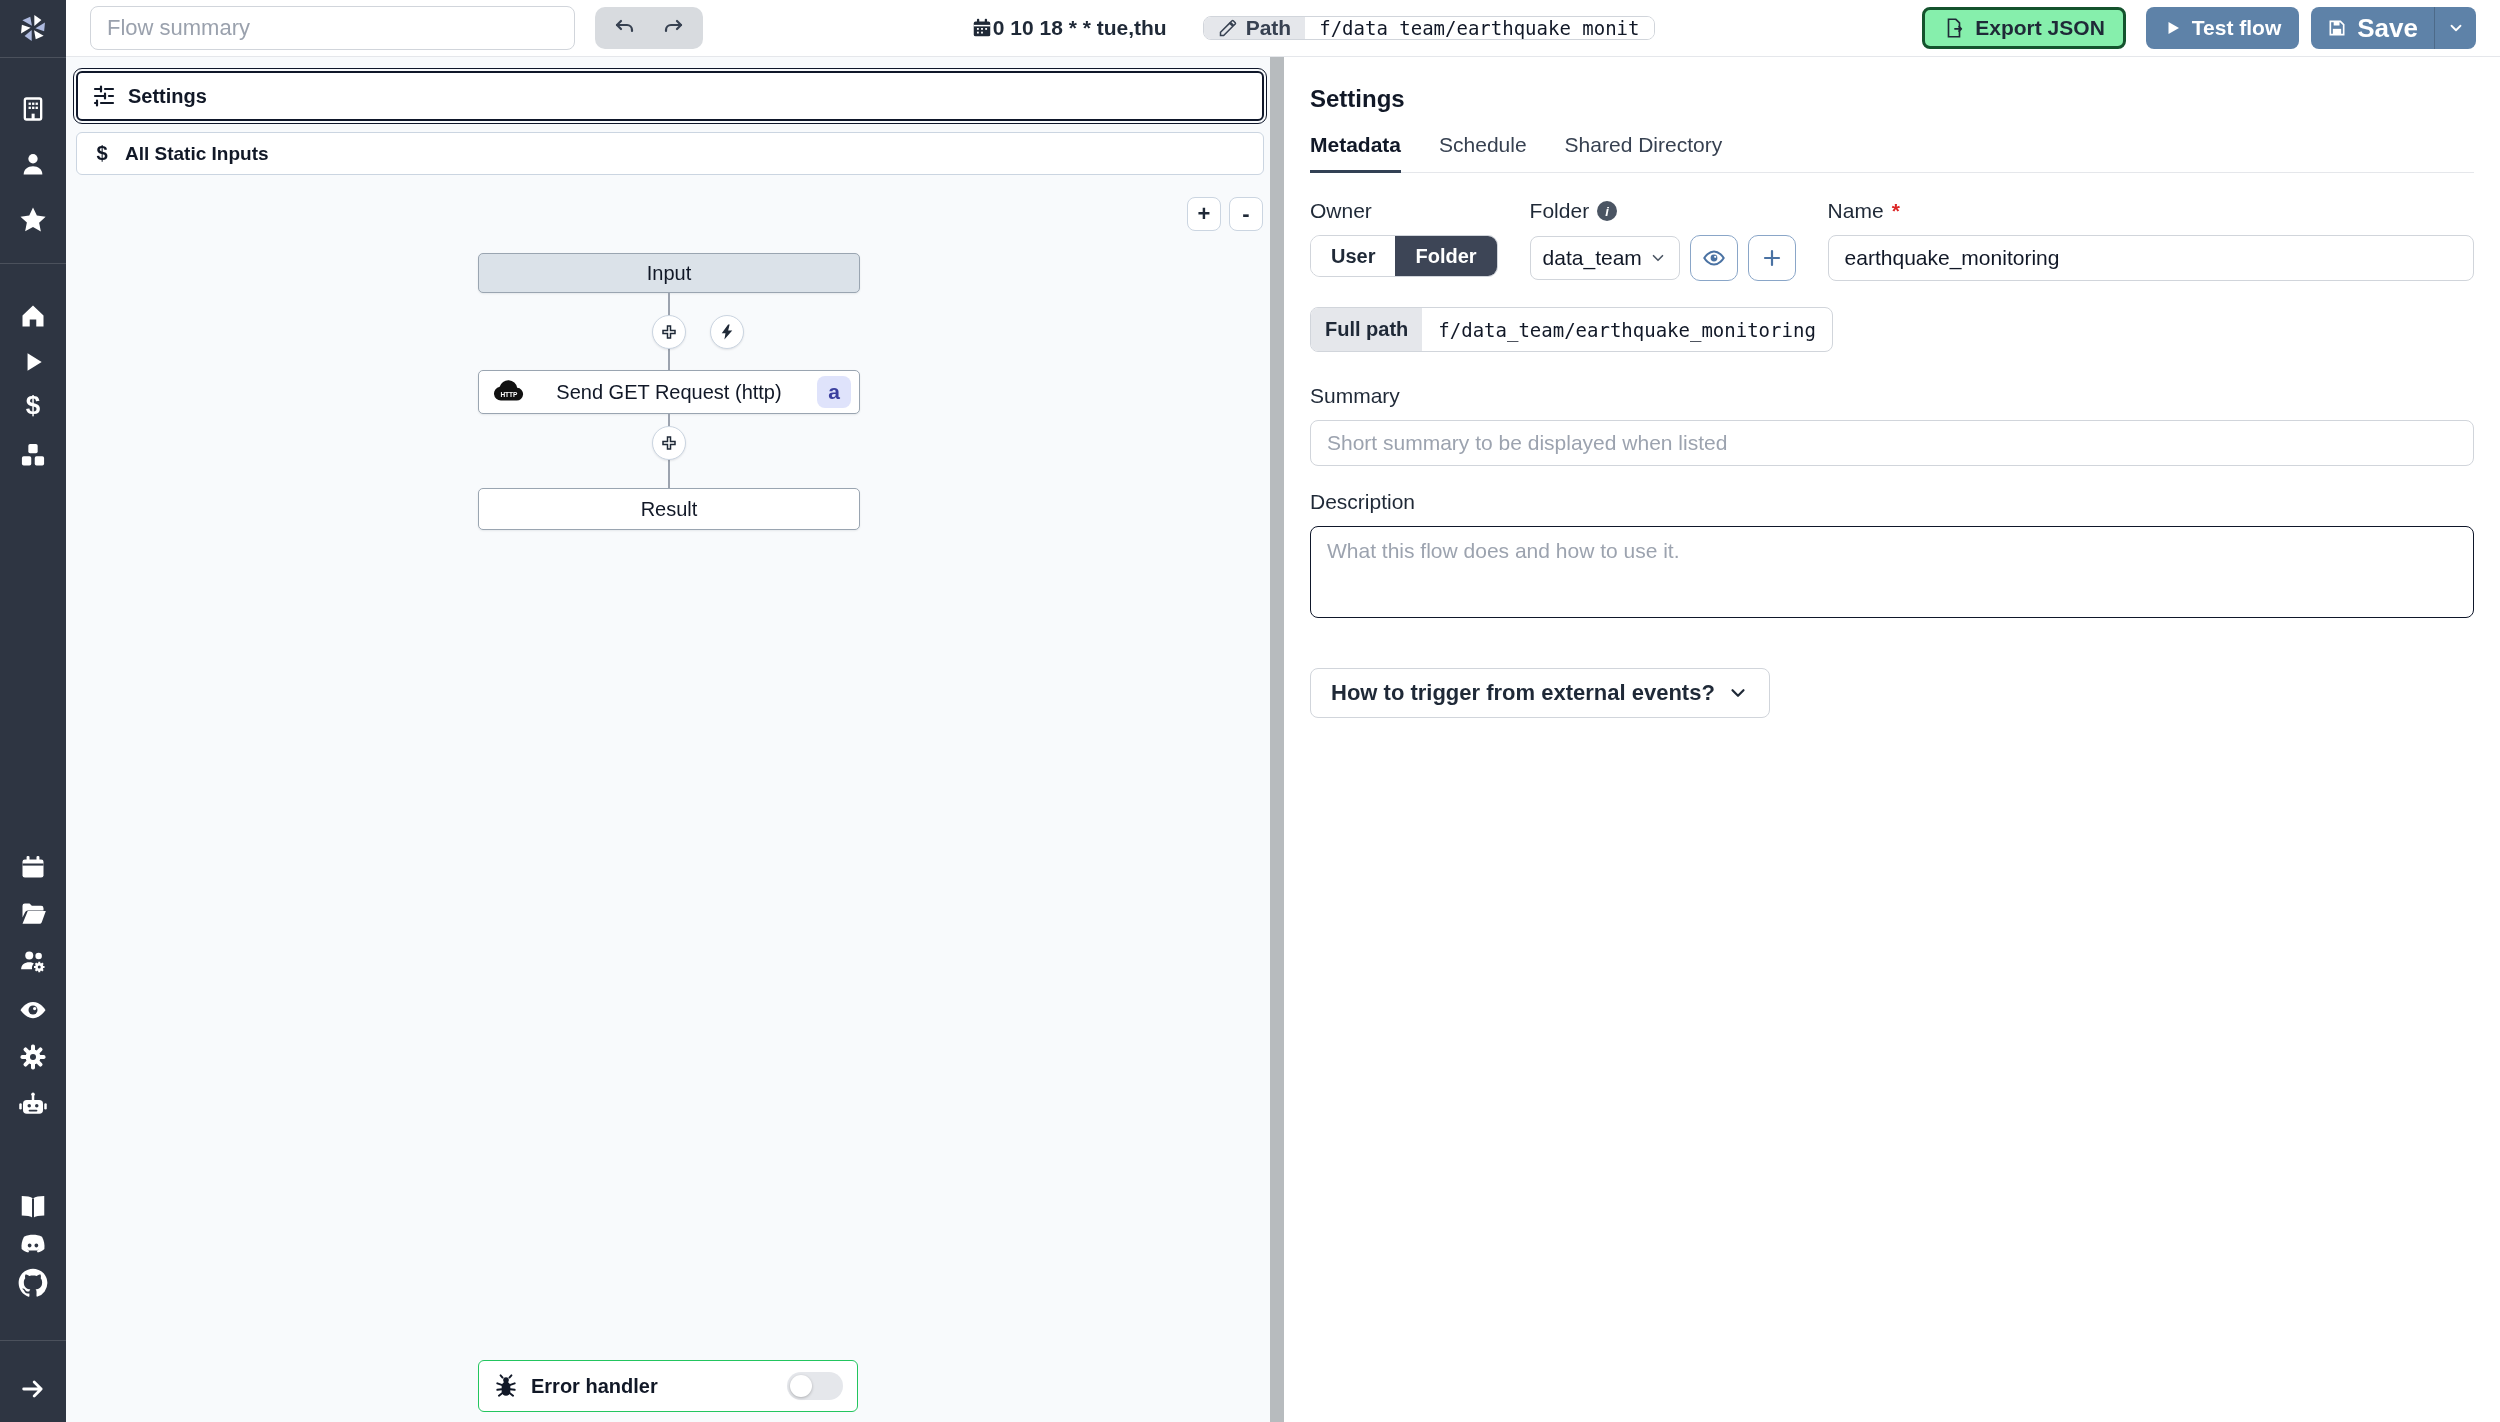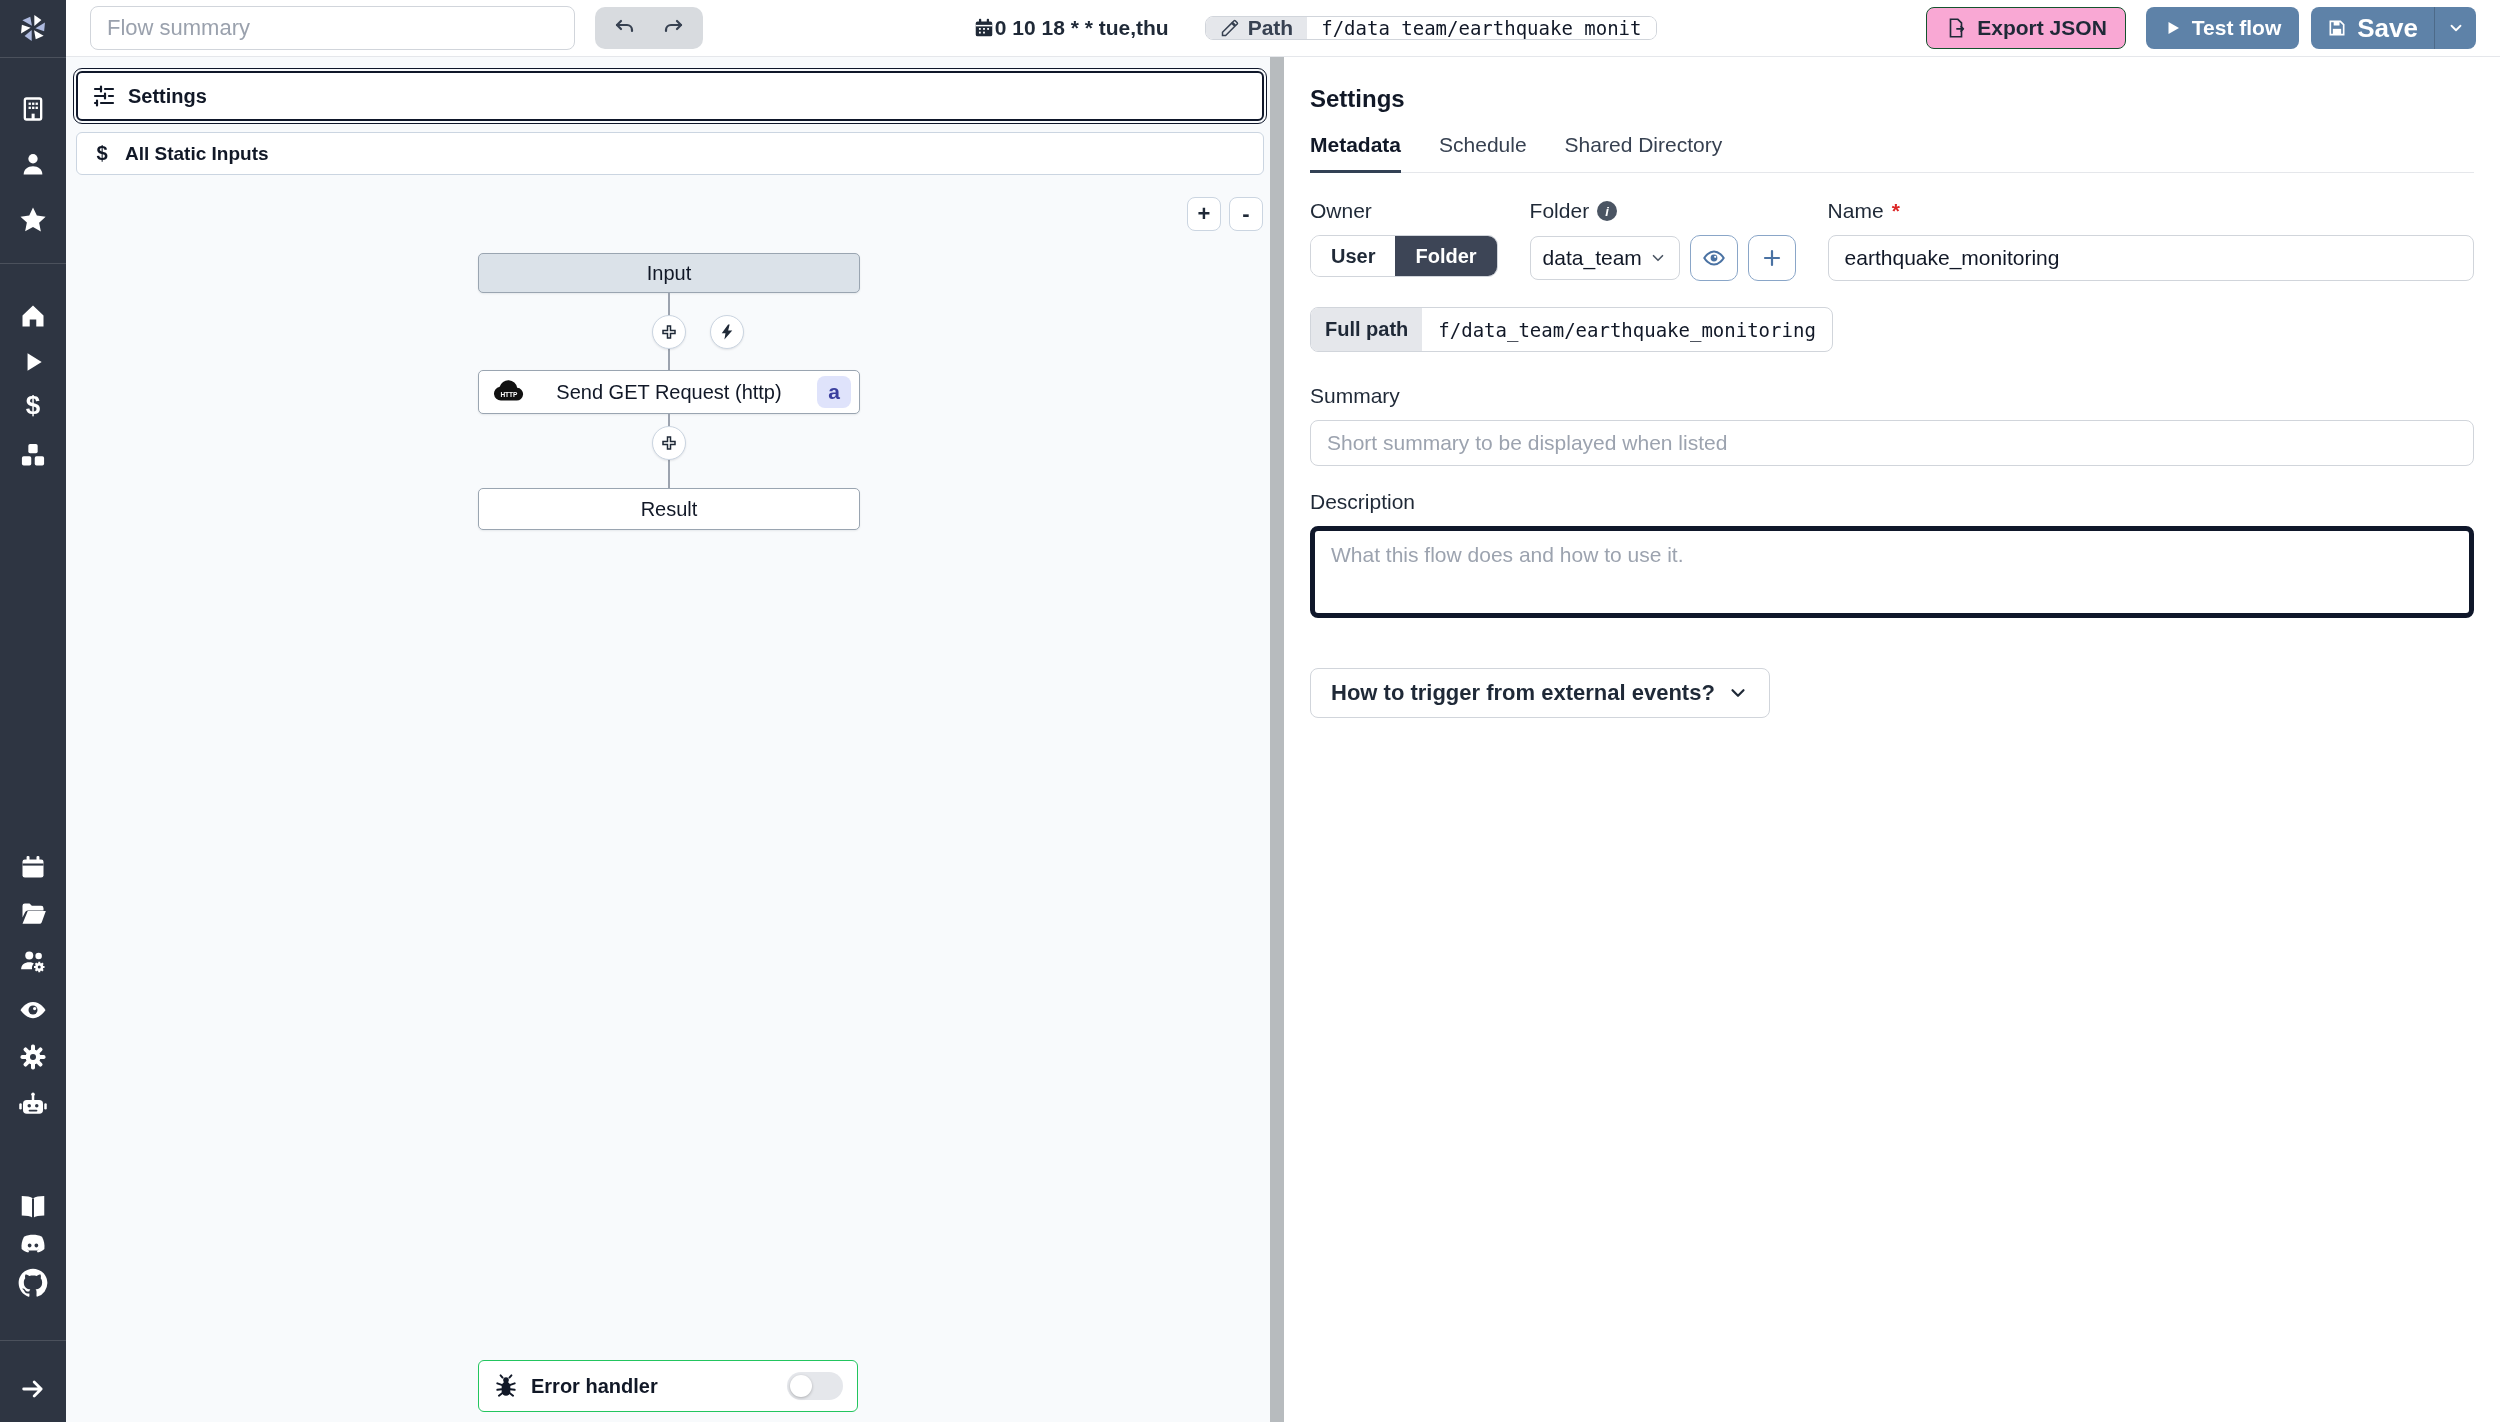--- a/index.html
+++ b/index.html
@@ -22,21 +22,21 @@
                    padding:0 16px; font-size:22px; font-family:"Liberation Sans",sans-serif; color:#111827; outline:none; }
   .summary-input::placeholder { color:#9aa1ad; }
   .undoredo { margin-left:20px; height:42px; background:#d8dbdf; border-radius:10px; display:flex; align-items:center; padding:0 6px; }
   .undoredo button { width:48px; height:36px; background:none; border:none; display:flex; align-items:center; justify-content:center; cursor:pointer; }
   .spacer { flex:1; }
   .schedule { display:flex; align-items:center; font-size:21px; font-weight:600; color:#1f2937; cursor:pointer; }
   .pathbox { margin-left:36px; height:24px; border:1px solid #d1d5db; border-radius:8px; display:flex; align-items:stretch; overflow:hidden; cursor:pointer; }
   .path-badge { background:#e5e7eb; display:flex; align-items:center; gap:8px; padding:0 14px; font-size:21px; font-weight:600; color:#374151; }
   .path-value { display:flex; align-items:center; padding:0 14px; font-size:19px; color:#111827; background:#fff; }
   .btn { height:42px; border-radius:8px; display:flex; align-items:center; gap:10px; font-size:21px; font-weight:600; cursor:pointer; border:none; }
-  .btn.ghost { background:#f9a8d4; border:1px solid #14532d; color:#1f2937; padding:0 18px; }
+  .btn.ghost { background:#86efac; border:3px solid #14532d; color:#1f2937; padding:0 18px; }
   .btn.solid { background:#5e82a8; color:#fff; padding:0 18px; }
   .btn.testflow { margin-left:20px; }
   .savewrap { margin-left:12px; margin-right:24px; height:42px; border-radius:8px; background:#5e82a8; display:flex; align-items:stretch; overflow:hidden; }
   .savewrap .save-main { display:flex; align-items:center; gap:10px; padding:0 16px; color:#fff; font-size:26px; font-weight:600; background:none; border:none; cursor:pointer; }
   .savewrap .save-caret { width:42px; display:flex; align-items:center; justify-content:center; background:none;
                           border:none; border-left:1px solid rgba(0,0,0,0.18); cursor:pointer; }
 
   
   .canvas { position:absolute; left:66px; top:57px; width:1204px; height:1365px; background:#f8fafc; overflow:hidden; }
   .flowbar { position:absolute; left:10px; right:6px; height:46px; background:#fff; border:1px solid #cbd5e1;
@@ -99,21 +99,21 @@
   .namecol { flex:1; }
   .text-input { width:100%; height:46px; border:1px solid #d1d5db; border-radius:8px; padding:0 16px; font-size:21px;
                 color:#111827; font-family:"Liberation Sans",sans-serif; outline:none; background:#fff; }
   .text-input::placeholder { color:#9ca3af; }
 
   .fullpath { margin-top:26px; display:inline-flex; border:1px solid #d1d5db; border-radius:8px; overflow:hidden; }
   .fullpath .fp-badge { background:#e5e7eb; padding:10px 14px; font-size:20px; font-weight:600; color:#1f2937; }
   .fullpath .fp-value { padding:10px 16px; font-size:19px; color:#111827; display:flex; align-items:center; }
 
   .sec-label { margin-top:32px; font-size:21px; color:#1f2937; margin-bottom:12px; }
-  .desc-area { width:100%; height:92px; border:5px solid #0f172a; border-radius:8px; padding:12px 16px; font-size:21px;
+  .desc-area { width:100%; height:92px; border:1px solid #0f172a; border-radius:8px; padding:12px 16px; font-size:21px;
                font-family:"Liberation Sans",sans-serif; color:#b91c1c; resize:none; outline:none; }
   .desc-area::placeholder { color:#9ca3af; }
   .trigger-btn { margin-top:46px; height:50px; display:inline-flex; align-items:center; gap:12px; padding:0 20px;
                  background:#fff; border:1px solid #d1d5db; border-radius:8px; font-size:22px; font-weight:700;
                  color:#1f2937; cursor:pointer; font-family:"Liberation Sans",sans-serif; }
 </style>
 </head>
 <body>
 
 <aside class="sidebar">

